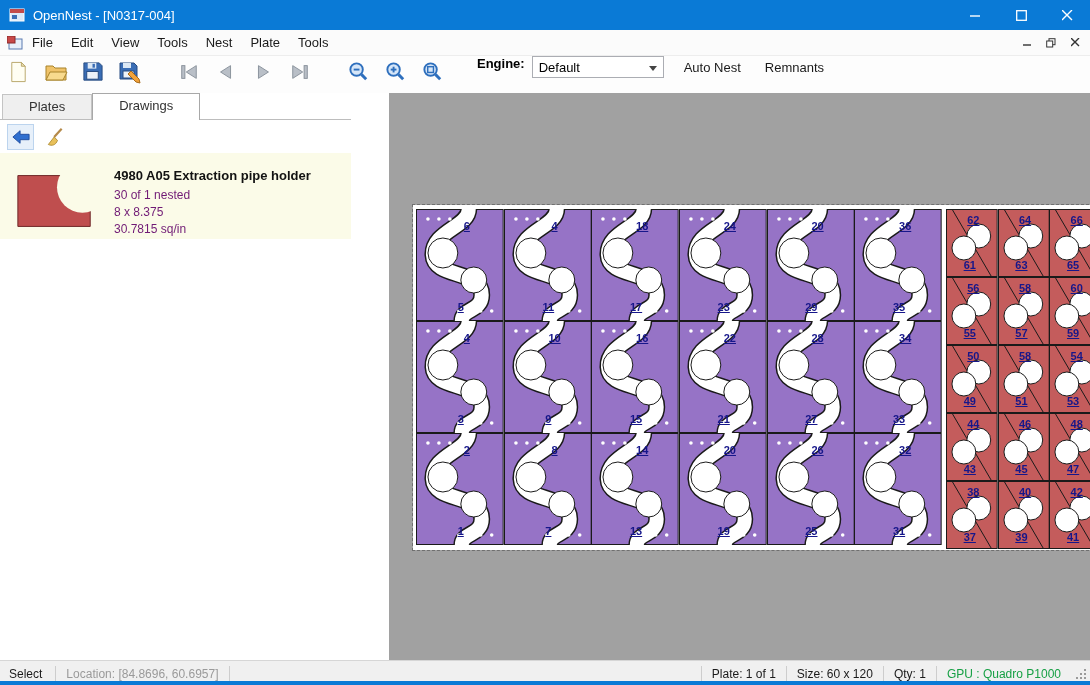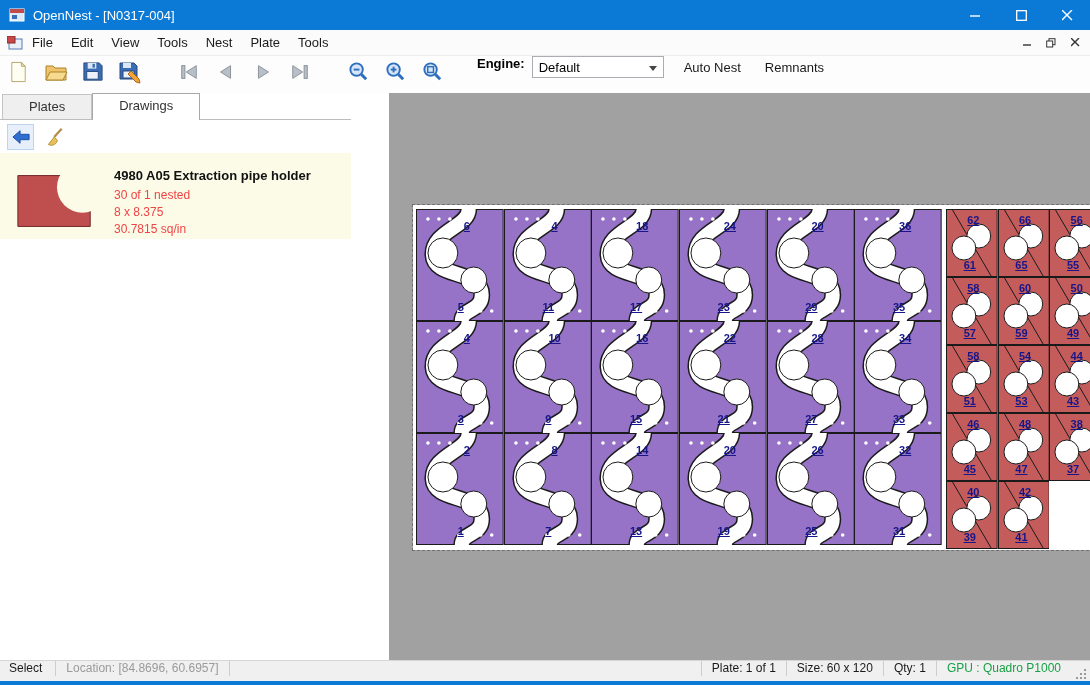--- a/index.html
+++ b/index.html
@@ -38,37 +38,37 @@
   .tabstrip { height: 27px; display: flex; align-items: flex-end; background: #fff; border-bottom: 1px solid #bdbdbd; padding-left: 2px; }
   .tab { font-size: 13px; padding: 4px 26px 5px 26px; border: 1px solid #c4c4c4; border-bottom: none; background: #efefef; color: #333; }
   .tab.active { background: #fff; margin-bottom: -1px; padding-bottom: 7px; border-color: #a8a8a8; position: relative; z-index: 2; }
   .side-toolbar { height: 33px; display: flex; align-items: center; padding-left: 7px; gap: 7px; background: #fff; }
   .side-btn { width: 27px; height: 26px; display: flex; align-items: center; justify-content: center; border: 1px solid transparent; }
   .side-btn.framed { border: 1px solid #bcd4ee; background: #e7f0fa; }
   .drawing-item { display: flex; background: #fbfbe8; padding: 14px 8px 5px 6px; height: 86px; align-items: center; }
   .thumb { width: 100px; flex: none; display: flex; align-items: center; justify-content: center; }
   .meta { padding-left: 8px; padding-top: 4px; }
   .meta .dtitle { font-weight: bold; font-size: 13px; color: #121212; margin-bottom: 4px; }
-  .meta .sub { font-size: 12px; color: #ef4444; line-height: 17px; }
+  .meta .sub { font-size: 12px; color: #701a75; line-height: 17px; }
 
   
   .canvas { flex: 1; background: #a1a1a1; position: relative; overflow: hidden; }
   .plate { position: absolute; left: 24px; top: 112px; width: 690px; height: 345px; background: #fff; outline: 1px dashed #6f6f6f; }
   .purple-grid { position: absolute; left: 3px; top: 4px; width: 526px; height: 336px; display: grid; grid-template-columns: repeat(6, 1fr); grid-template-rows: repeat(3, 1fr); }
   .red-grid { position: absolute; left: 533px; top: 4px; width: 155px; height: 340px; display: grid; grid-template-columns: repeat(3, 1fr); grid-template-rows: repeat(5, 1fr); }
   .cell { position: relative; }
   .cell svg { position: absolute; inset: 0; width: 100%; height: 100%; display: block; }
   .pn { position: absolute; font-size: 11px; font-weight: bold; color: #16168a; text-decoration: underline; transform: translateX(-50%); line-height: 12px; }
   .cell.purple .pn.t { left: 58%; top: 10%; }
   .cell.purple .pn.b { left: 51%; top: 82%; }
   .cell.red .pn.t { left: 53%; top: 8%; }
   .cell.red .pn.b { left: 46%; top: 73%; }
 
   
-  .statusbar { height: 21px; background: #f0f0f0; border-top: 1px solid #d6d6d6; display: flex; align-items: flex-start; font-size: 12px; color: #1a1a1a; }
+  .statusbar { height: 21px; background: #f0f0f0; border-top: 1px solid #d6d6d6; display: flex; align-items: flex-end; font-size: 12px; color: #1a1a1a; }
   .sb-seg { padding: 0 10px; white-space: nowrap; }
   .sb-sep { width: 1px; height: 15px; background: #cdcdcd; flex: none; }
   .sb-mode { padding: 0 13px 0 9px; }
   .sb-location { color: #9a9a9a; padding: 0 10px; }
   .sb-spacer { flex: 1; }
   .sb-gpu { color: #17a045; }
   .grip { margin: 0 2px 0 4px; display: flex; align-self: flex-end; }
   .window-border-bottom { height: 4px; background: #0a7ad6; }
 </style>
 </head>
@@ -649,20 +649,30 @@
         <div class="red-grid" id="red-grid">
             <div class="cell red">
               <svg viewBox="0 0 52 68" preserveAspectRatio="none">
                 <rect x="0.5" y="0.5" width="51" height="67" fill="#c45c5c" stroke="#1a1a1a"></rect>
                 <path d="M6 0 L46 68" fill="none" stroke="#1a1a1a"></path>
                 <circle cx="33" cy="27" r="12" fill="#ffffff" stroke="#1a1a1a"></circle>
                 <circle cx="18" cy="39" r="12" fill="#ffffff" stroke="#1a1a1a"></circle>
               </svg>
               <span class="pn t">62</span>
               <span class="pn b">61</span>
+            </div>
+            <div class="cell red">
+              <svg viewBox="0 0 52 68" preserveAspectRatio="none">
+                <rect x="0.5" y="0.5" width="51" height="67" fill="#c45c5c" stroke="#1a1a1a"></rect>
+                <path d="M6 0 L46 68" fill="none" stroke="#1a1a1a"></path>
+                <circle cx="33" cy="27" r="12" fill="#ffffff" stroke="#1a1a1a"></circle>
+                <circle cx="18" cy="39" r="12" fill="#ffffff" stroke="#1a1a1a"></circle>
+              </svg>
+              <span class="pn t">64</span>
+              <span class="pn b">63</span>
             </div>
             <div class="cell red">
               <svg viewBox="0 0 52 68" preserveAspectRatio="none">
                 <rect x="0.5" y="0.5" width="51" height="67" fill="#c45c5c" stroke="#1a1a1a"></rect>
                 <path d="M6 0 L46 68" fill="none" stroke="#1a1a1a"></path>
                 <circle cx="33" cy="27" r="12" fill="#ffffff" stroke="#1a1a1a"></circle>
                 <circle cx="18" cy="39" r="12" fill="#ffffff" stroke="#1a1a1a"></circle>
               </svg>
               <span class="pn t">66</span>
               <span class="pn b">65</span>

